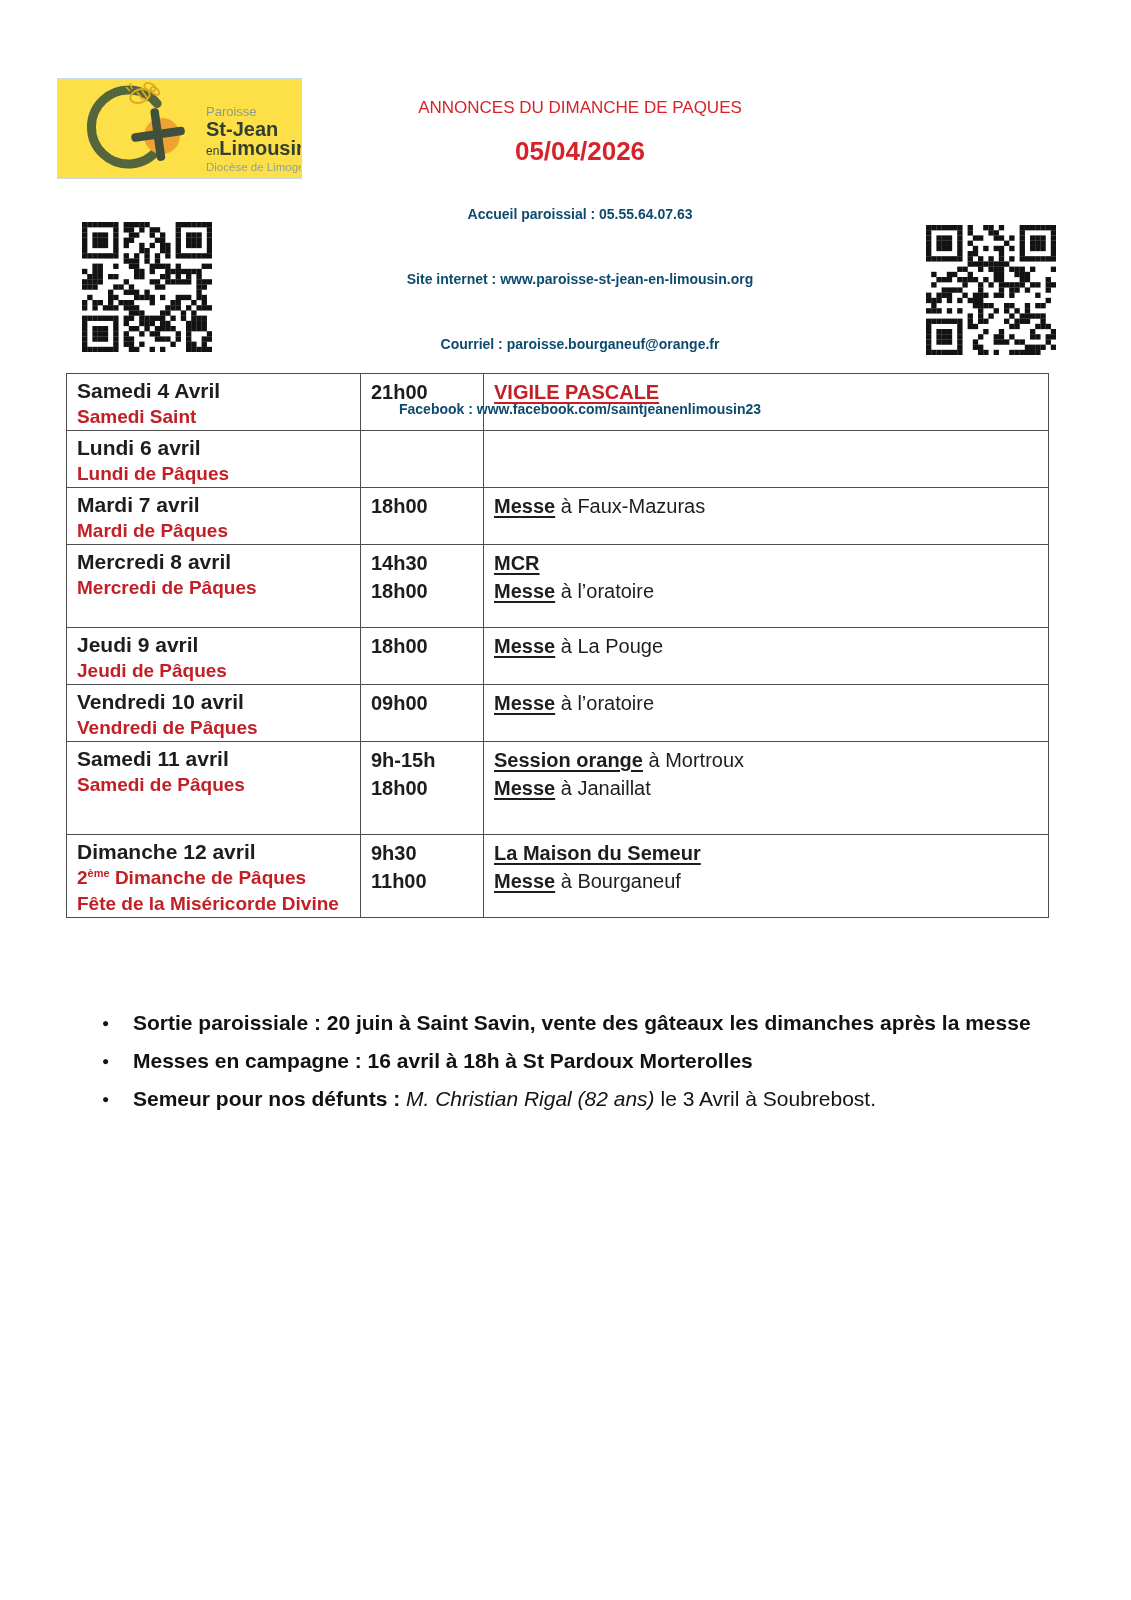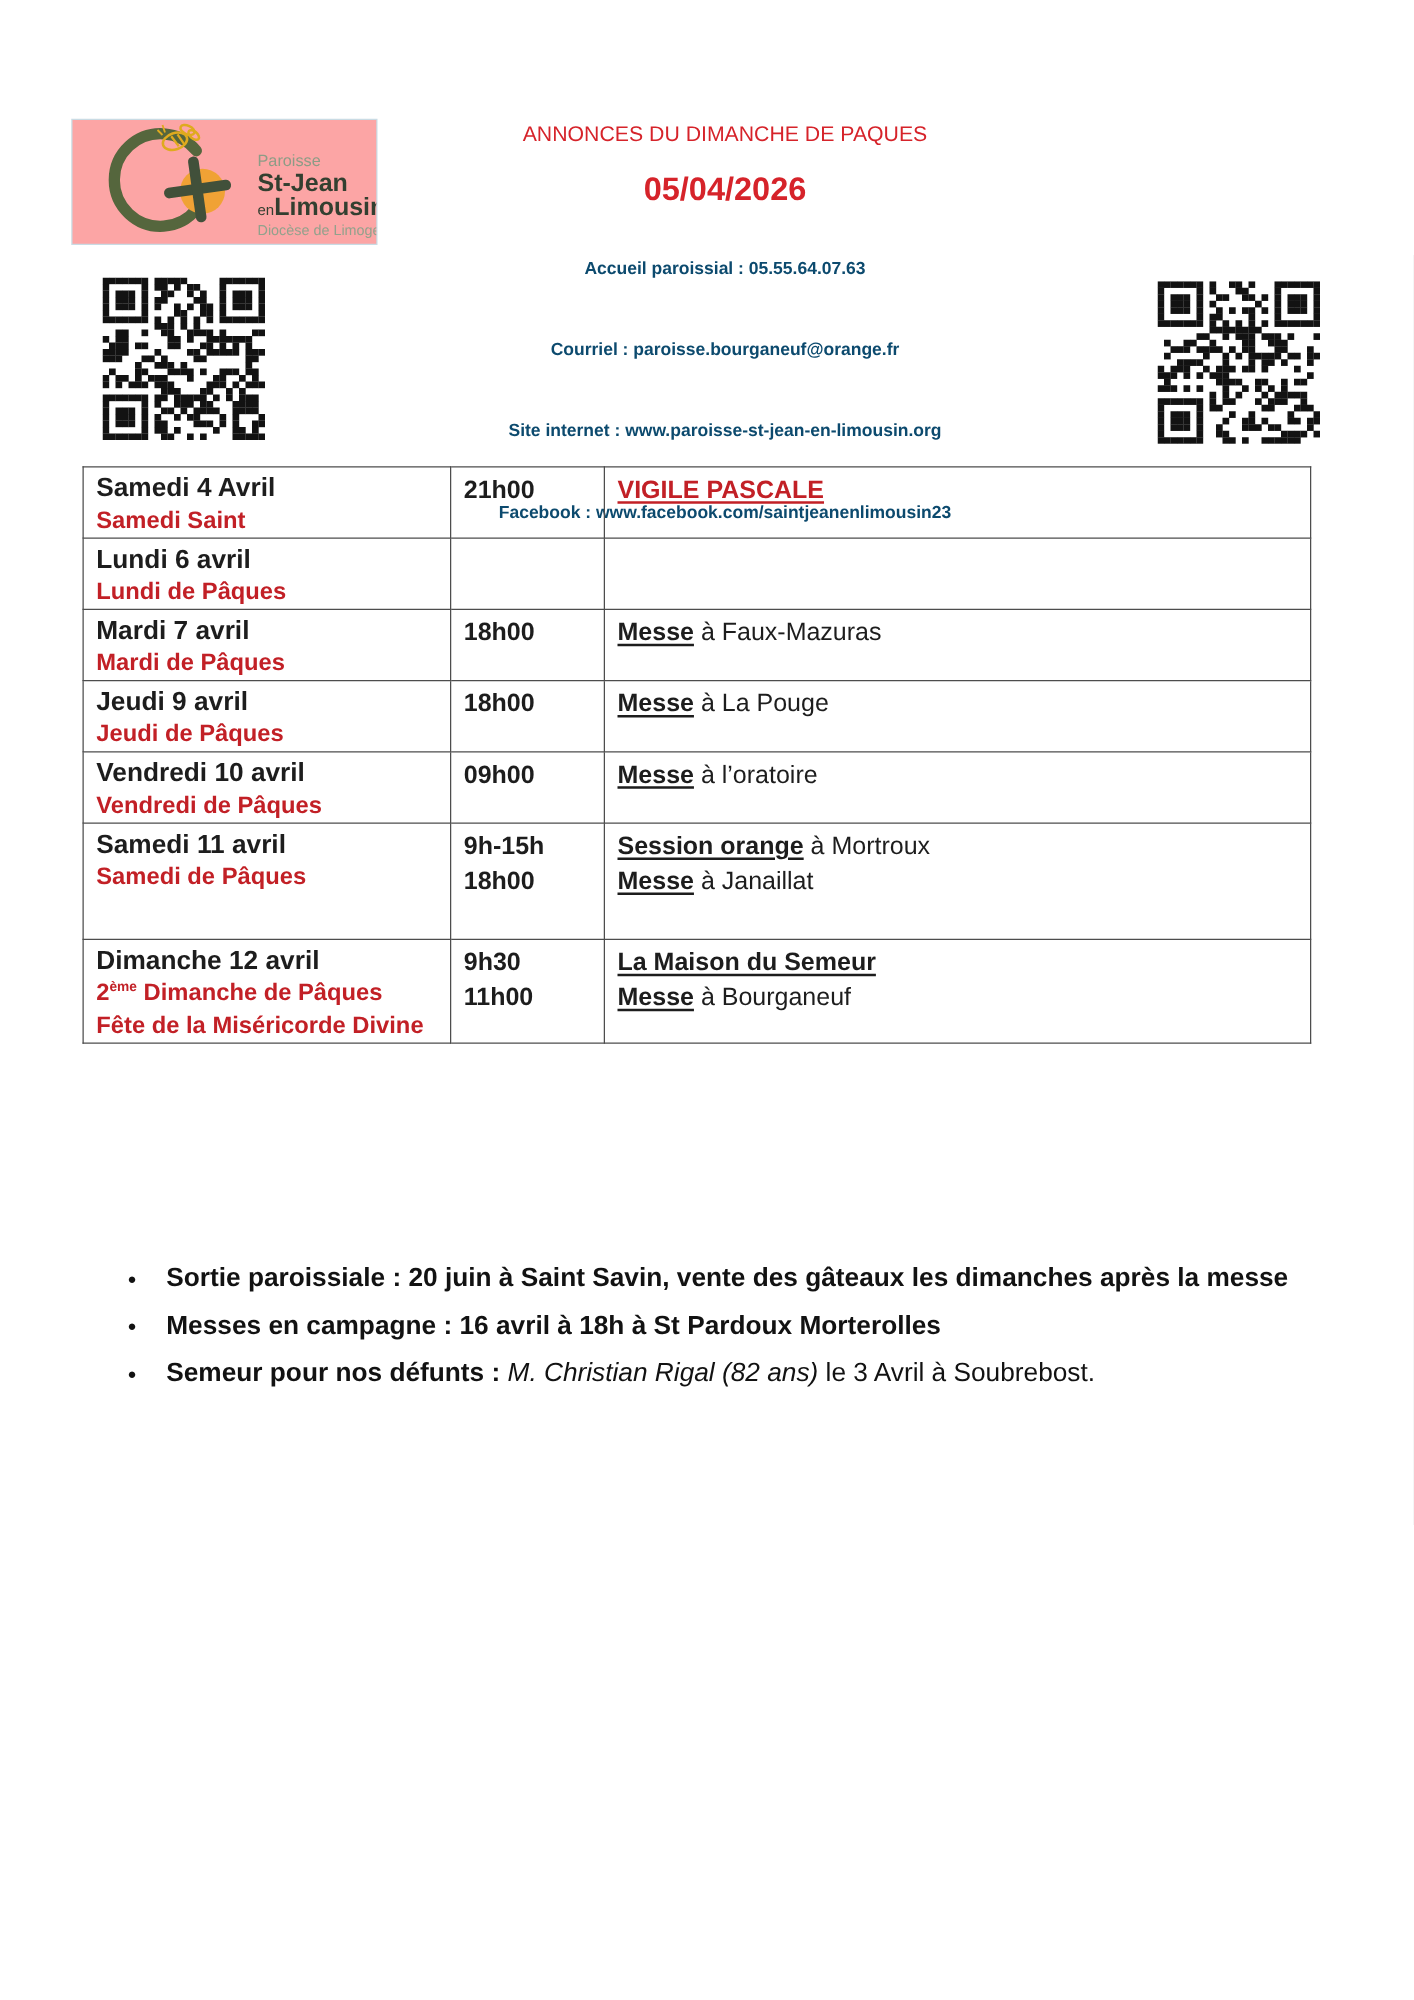--- a/index.html
+++ b/index.html
@@ -8,22 +8,22 @@
     width:1131px;
     height:1600px;
     background:#ffffff;
     font-family:"Liberation Sans","DejaVu Sans",sans-serif;
     color:#1d1d1d;
     overflow:hidden;
     margin:0 auto;
   }
   
   .logo-box{
-    position:absolute; left:58px; top:96px; width:243px; height:99px;
-    background:#fca5a5;
+    position:absolute; left:58px; top:79px; width:243px; height:99px;
+    background:#fde047;
     box-shadow:0 0 0 1px #c9dbe4;
   }
   .logo-box svg{display:block;width:100%;height:100%;}
   
   .header-center{
     position:absolute; left:290px; top:92px; width:580px;
     text-align:center;
   }
   .page-title{
     margin:0 0 12px 0;
@@ -118,22 +118,22 @@
       <text x="148" y="57" font-size="20" font-weight="bold" fill="#333f30">St-Jean</text>
       <text x="148" y="76" fill="#333f30"><tspan font-size="12">en</tspan><tspan font-size="20" font-weight="bold">Limousin</tspan></text>
       <text x="148" y="92" font-size="11.5" fill="#93a18c">Diocèse de Limoges</text>
     </svg>
   </div>
 
   <div class="header-center">
     <h1 class="page-title">ANNONCES DU DIMANCHE DE PAQUES</h1>
     <h2 class="page-date">05/04/2026</h2>
     <div class="contact-line">Accueil paroissial : 05.55.64.07.63</div>
+    <div class="contact-line">Site internet : www.paroisse-st-jean-en-limousin.org</div>
     <div class="contact-line">Courriel : paroisse.bourganeuf@orange.fr</div>
-    <div class="contact-line">Site internet : www.paroisse-st-jean-en-limousin.org</div>
     <div class="contact-line">Facebook : www.facebook.com/saintjeanenlimousin23</div>
   </div>
 
   <div class="qr qr-left"><svg xmlns="http://www.w3.org/2000/svg" width="130" height="130">
         <rect x="0.0" y="0.0" width="5.35" height="5.35"></rect>
         <rect x="5.2" y="0.0" width="5.35" height="5.35"></rect>
         <rect x="10.4" y="0.0" width="5.35" height="5.35"></rect>
         <rect x="15.6" y="0.0" width="5.35" height="5.35"></rect>
         <rect x="20.8" y="0.0" width="5.35" height="5.35"></rect>
         <rect x="26.0" y="0.0" width="5.35" height="5.35"></rect>
@@ -773,20 +773,34 @@
             <div class="date-main">Mardi 7 avril</div>
             <div class="date-sub">Mardi de Pâques</div>
           </td>
           <td>
             <div class="time-line">18h00</div>
           </td>
           <td>
             <div class="event-line"><span class="event-lead">Messe</span><span class="event-tail"> à Faux-Mazuras</span></div>
           </td>
         </tr>
+        <tr style="height: 83px;">
+          <td>
+            <div class="date-main">Mercredi 8 avril</div>
+            <div class="date-sub">Mercredi de Pâques</div>
+          </td>
+          <td>
+            <div class="time-line">14h30</div>
+            <div class="time-line">18h00</div>
+          </td>
+          <td>
+            <div class="event-line"><span class="event-lead">MCR</span></div>
+            <div class="event-line"><span class="event-lead">Messe</span><span class="event-tail"> à l’oratoire</span></div>
+          </td>
+        </tr>
         <tr style="height: 56px;">
           <td>
             <div class="date-main">Jeudi 9 avril</div>
             <div class="date-sub">Jeudi de Pâques</div>
           </td>
           <td>
             <div class="time-line">18h00</div>
           </td>
           <td>
             <div class="event-line"><span class="event-lead">Messe</span><span class="event-tail"> à La Pouge</span></div>

